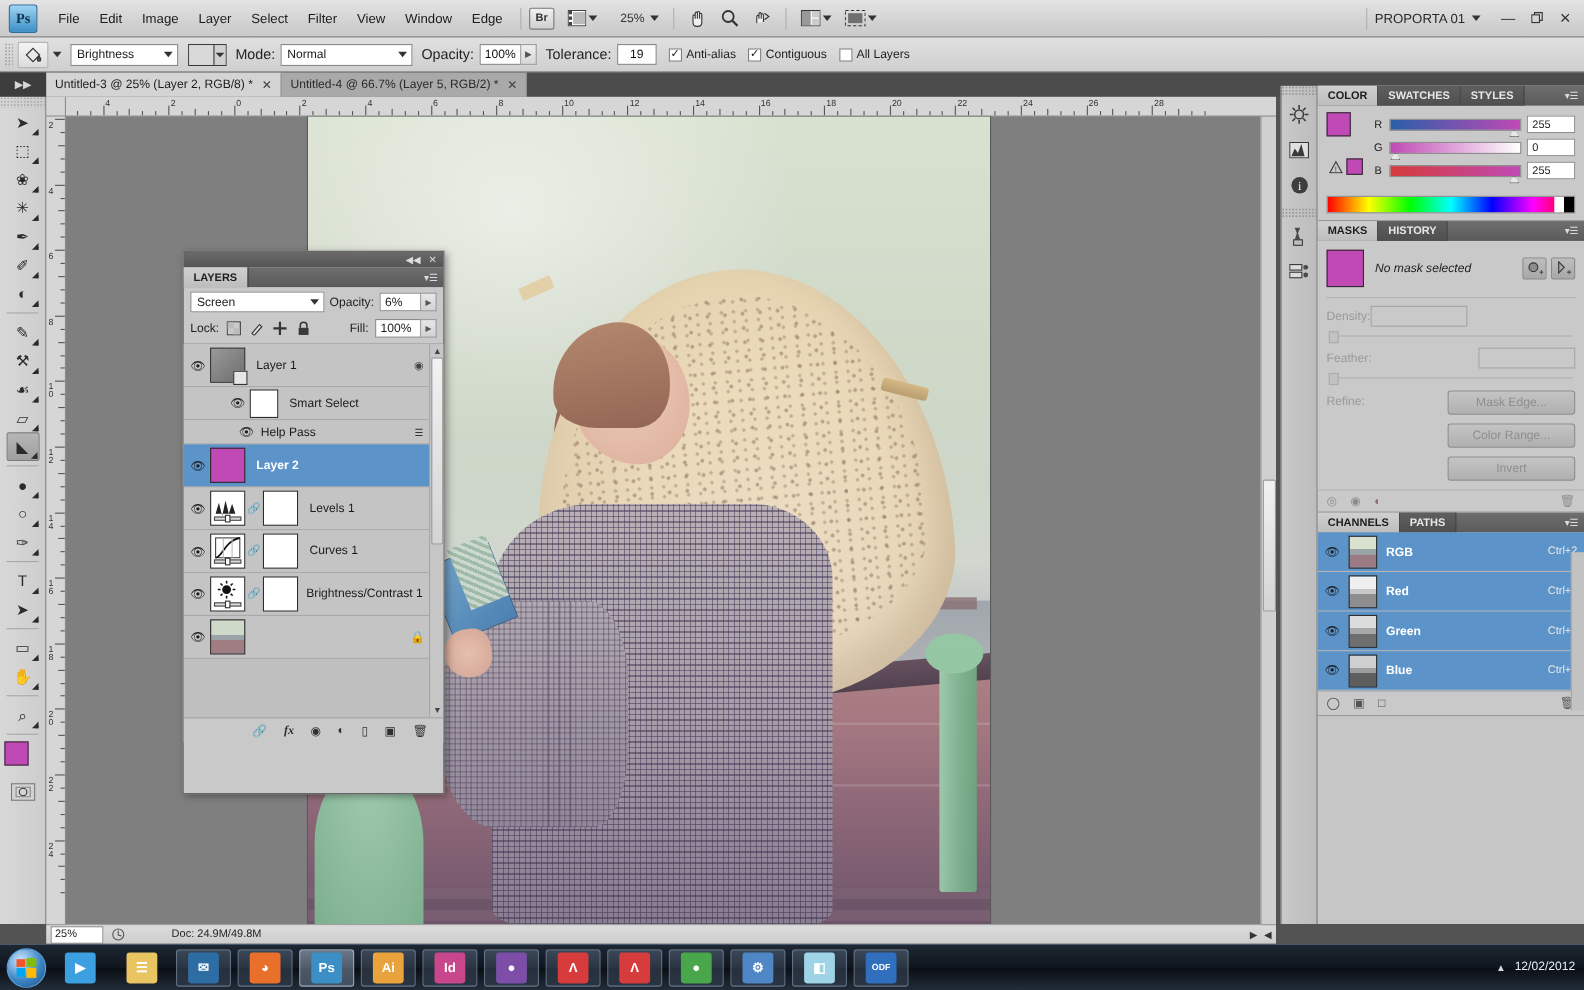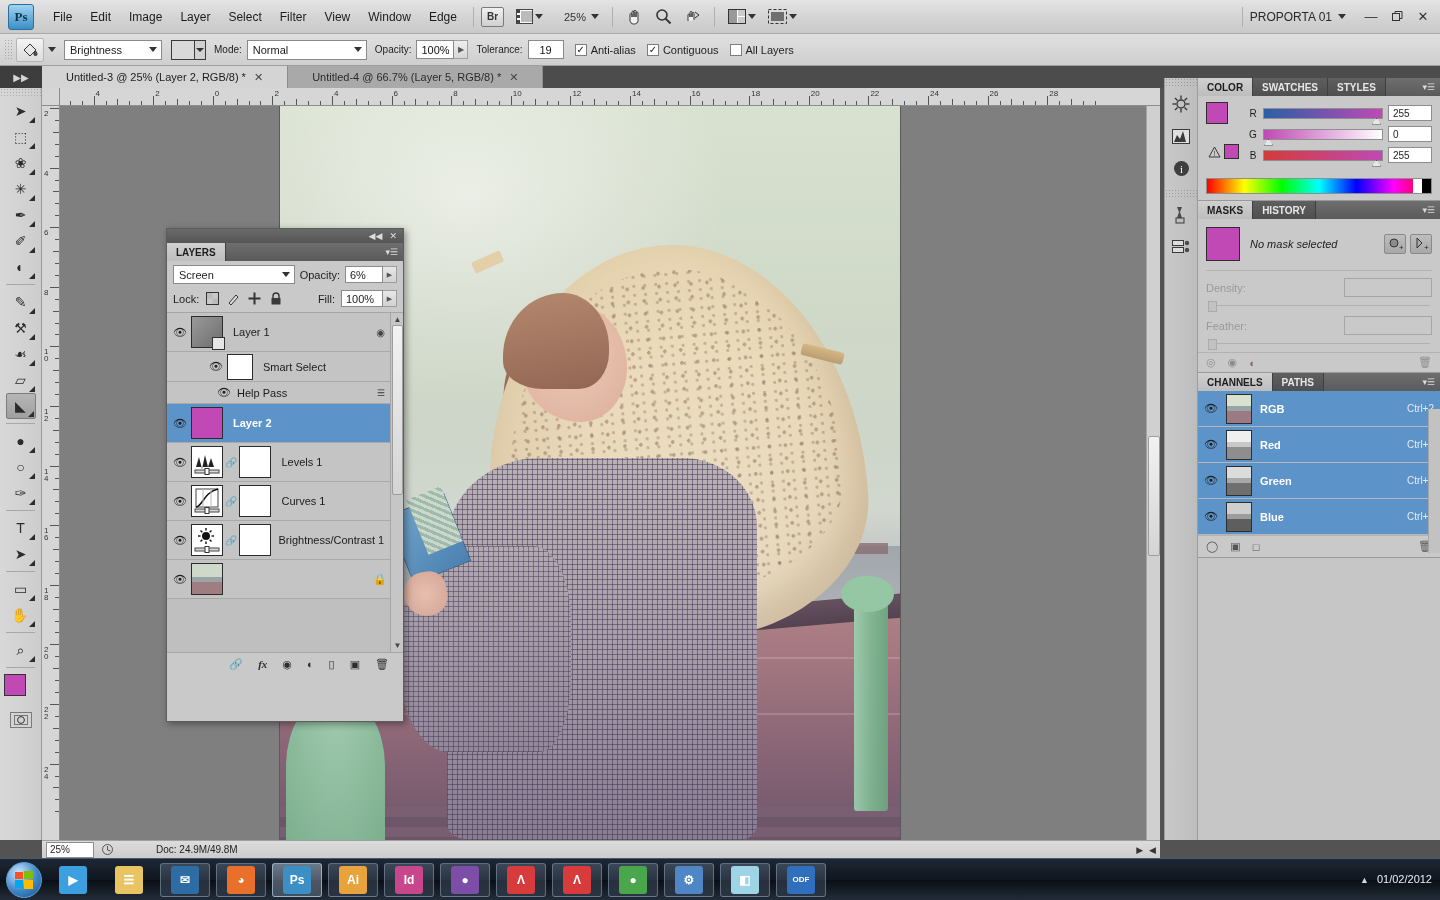--- a/index.html
+++ b/index.html
@@ -64,21 +64,21 @@
   }
   .select-box {
     height:20px;border:1px solid #898989;background:#fff;
     display:flex;align-items:center;justify-content:space-between;
     padding:0 4px 0 5px; font-size:11px;color:#1b1b1b;
   }
   .swatch-pair { display:flex;border:1px solid #3a3a3a;height:20px; }
   .swatch-a { width:22px;background:#d9d9d9; }
   .swatch-b { width:11px;background:#d0d0d0;border-left:1px solid #3a3a3a;
     display:flex;align-items:center;justify-content:center;}
-  .lbl { font-size:10px;color:#222;margin:0 5px 0 8px; }
+  .lbl { font-size:13px;color:#222;margin:0 5px 0 8px; }
   .numbox {
     height:19px;border:1px solid #898989;background:#fff;font-size:11px;
     display:flex;align-items:center;justify-content:center;color:#111;
   }
   .spin {
     width:14px;height:19px;border:1px solid #a0a0a0;border-left:none;
     background:linear-gradient(to bottom,#efefef,#d6d6d6);
     display:flex;align-items:center;justify-content:center;font-size:8px;color:#555;
   }
   .chk { display:flex;align-items:center;gap:4px;margin-left:11px;font-size:11px;color:#1e1e1e; }
@@ -90,21 +90,21 @@
   
   .tabbar {
     position:absolute;left:0;top:66px;width:1440px;height:22px;
     background:#4c4c4c;display:flex;align-items:flex-end;
   }
   .collapse-btn {
     width:42px;height:22px;background:#3d3d3d;color:#d6d6d6;
     display:flex;align-items:center;justify-content:center;font-size:10px;
   }
   .doc-tab {
-    height:22px;padding:0 24px;display:flex;align-items:center;gap:8px;
+    height:22px;padding:0 8px;display:flex;align-items:center;gap:8px;
     font-size:11px;color:#1c1c1c;background:#d4d4d4;
     border-right:1px solid #8d8d8d;
   }
   .doc-tab.inactive { background:#a9a9a9;color:#2a2a2a; }
   .tab-x { font-size:11px;color:#444; }
 
   
   .toolbar {
     position:absolute;left:0;top:88px;width:42px;height:752px;
     background:linear-gradient(to right,#d8d8d8,#cdcdcd);
@@ -509,21 +509,21 @@
     </label>
   </div>
 
   <div class="tabbar">
     <div class="collapse-btn">▶▶</div>
     <div class="doc-tab">
       <span>Untitled-3 @ 25% (Layer 2, RGB/8) *</span>
       <span class="tab-x">✕</span>
     </div>
     <div class="doc-tab inactive">
-      <span>Untitled-4 @ 66.7% (Layer 5, RGB/8) *</span>
+      <span>Untitled-4 @ 66.7% (Layer 5, RGB/2) *</span>
       <span class="tab-x">✕</span>
     </div>
   </div>
 
   <div class="toolbar">
     <div class="tbgrip"></div>
     <div id="tool-stack">
         <div class="tool">
           <span style="font-size: 14px; color: rgb(43, 43, 43);">➤</span>
           <span class="tri"></span>
@@ -972,30 +972,38 @@
               </svg>
           </div>
           <div class="mask-btn">
             <svg width="15" height="14" viewBox="0 0 15 14">
                 <path d="M3 1l5 5-5 5z" fill="#aaa" stroke="#333"></path>
                 <text x="10" y="13" font-size="8" fill="#222">+</text>
               </svg>
           </div>
         </div>
         <div style="height:1px;background:#b3b3b3;margin:9px 0 7px;"></div>
-        <div style="display:flex;align-items:center;justify-content:space-between;">
+        <div style="display:flex;align-items:center;">
           <span class="dim-label">Density:</span>
           <div class="dim-input"></div>
         </div>
         <div class="dim-track"></div>
         <div style="display:flex;align-items:center;justify-content:space-between;margin-top:10px;">
           <span class="dim-label">Feather:</span>
           <div class="dim-input"></div>
         </div>
         <div class="dim-track"></div>
+        <div style="display:flex;align-items:flex-start;margin-top:11px;">
+          <span class="dim-label" style="padding-top:4px;">Refine:</span>
+          <div style="margin-left:auto;display:flex;flex-direction:column;gap:8px;">
+            <div class="btn-gray">Mask Edge...</div>
+            <div class="btn-gray">Color Range...</div>
+            <div class="btn-gray">Invert</div>
+          </div>
+        </div>
       </div>
       <div class="panel-footer">
         <span>◎</span>
         <span>◉</span>
         <span style="color:#8a6a7c;">◐</span>
         <span style="margin-left:auto">🗑</span>
       </div>
     </div>
 
     <div class="panel">
@@ -1250,18 +1258,18 @@
         <div class="tb-item running">
           <div class="tb-ico" style="background: rgb(159, 212, 230); color: rgb(255, 255, 255); font-size: 12px;">◧</div>
         </div>
         <div class="tb-item running">
           <div class="tb-ico" style="background: rgb(47, 111, 190); color: rgb(255, 255, 255); font-size: 8px;">ODF</div>
         </div>
       </div>
     <div class="tray">
       <span class="tray-arrow">▲</span>
       <div class="clock">
-        <div>01/02/2012</div>
+        <div>12/02/2012</div>
       </div>
     </div>
   </div>
 
 </div>
 
 </body></html>

